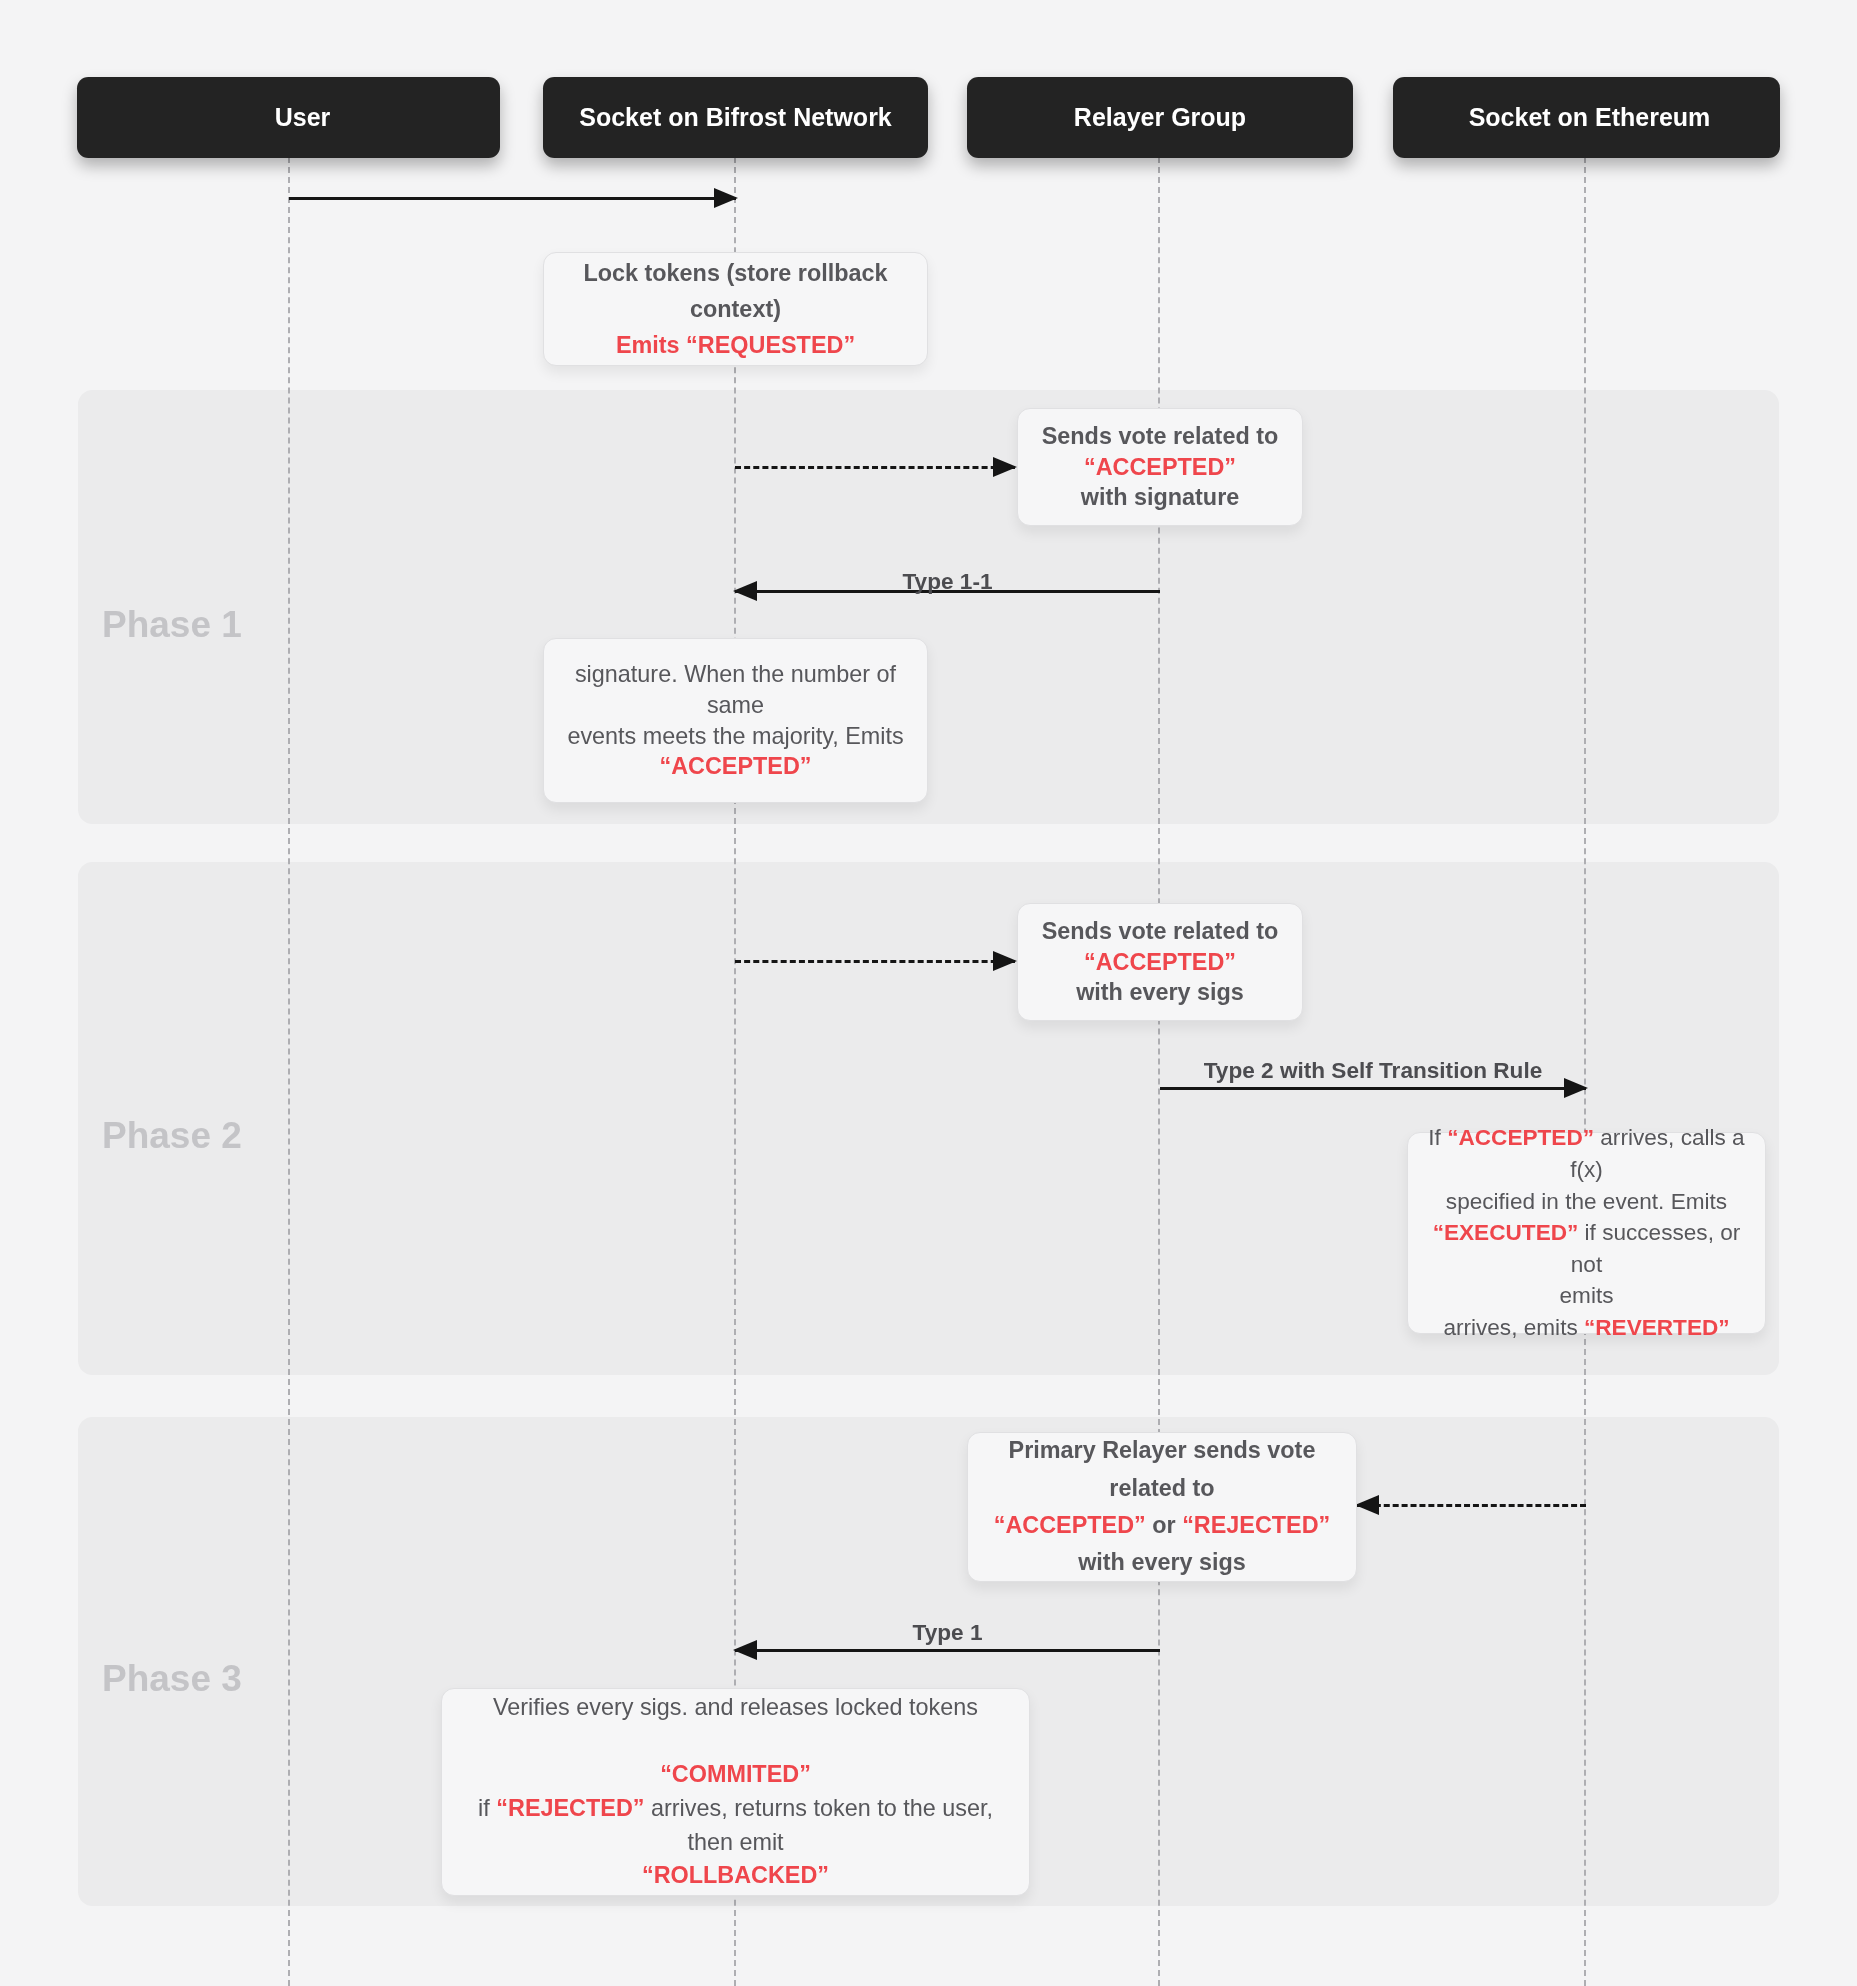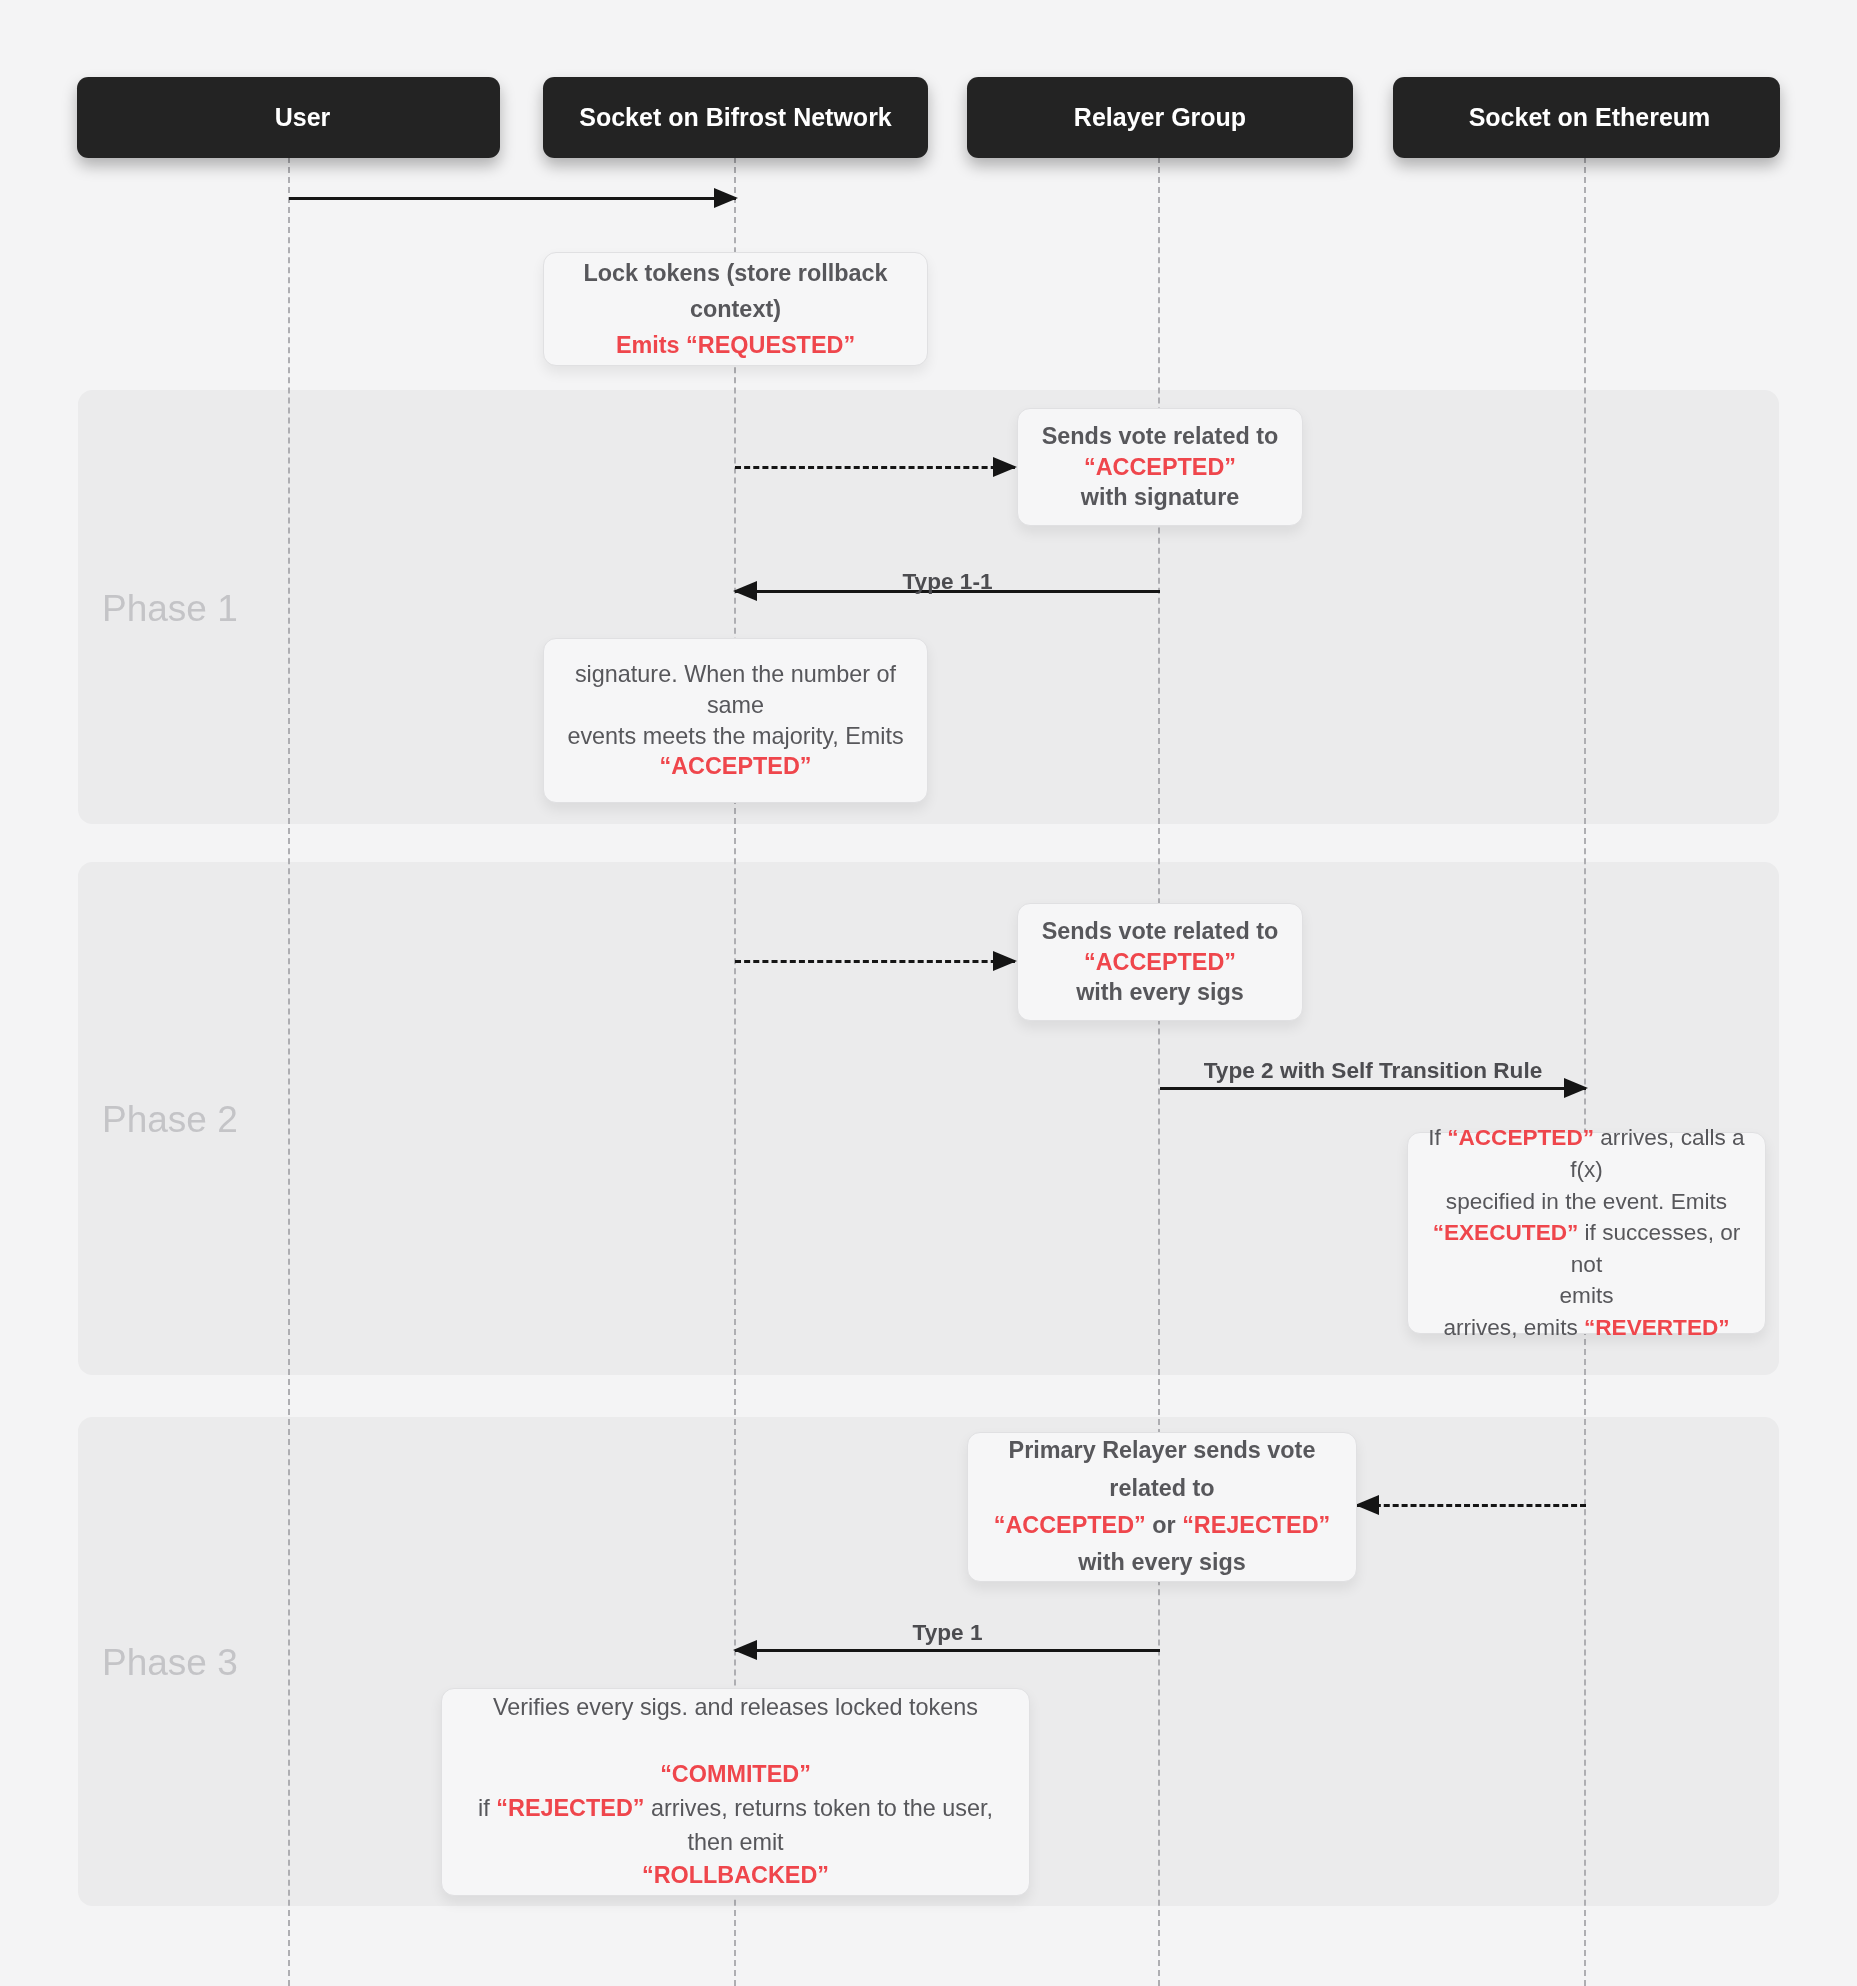--- a/index.html
+++ b/index.html
@@ -52,22 +52,23 @@
   .band {
     position: absolute; left: 78px; width: 1701px;
     background: var(--band-bg); border-radius: 14.5px; z-index: 0;
   }
   #band-1 { top: 390px;  height: 434px; }
   #band-2 { top: 862px; height: 513px; }
   #band-3 { top: 1417px; height: 489px; }
 
   .phase-label {
     position: absolute; left: 102px;
-    font-size: 37px; font-weight: normal; color: var(--phase-label);
+    font-size: 37px; font-weight: bold; color: var(--phase-label);
     z-index: 2;
+    margin-top: 16px;
   }
   #phase-label-1 { top: 588px; }
   #phase-label-2 { top: 1099px; }
   #phase-label-3 { top: 1642px; }
 
   
   .arr { position: absolute; height: 0; z-index: 3; }
   .arr.solid  { border-top: 3.2px solid var(--arrow); }
   .arr.dashed { border-top: 3.2px dashed var(--arrow); }
   .head {

